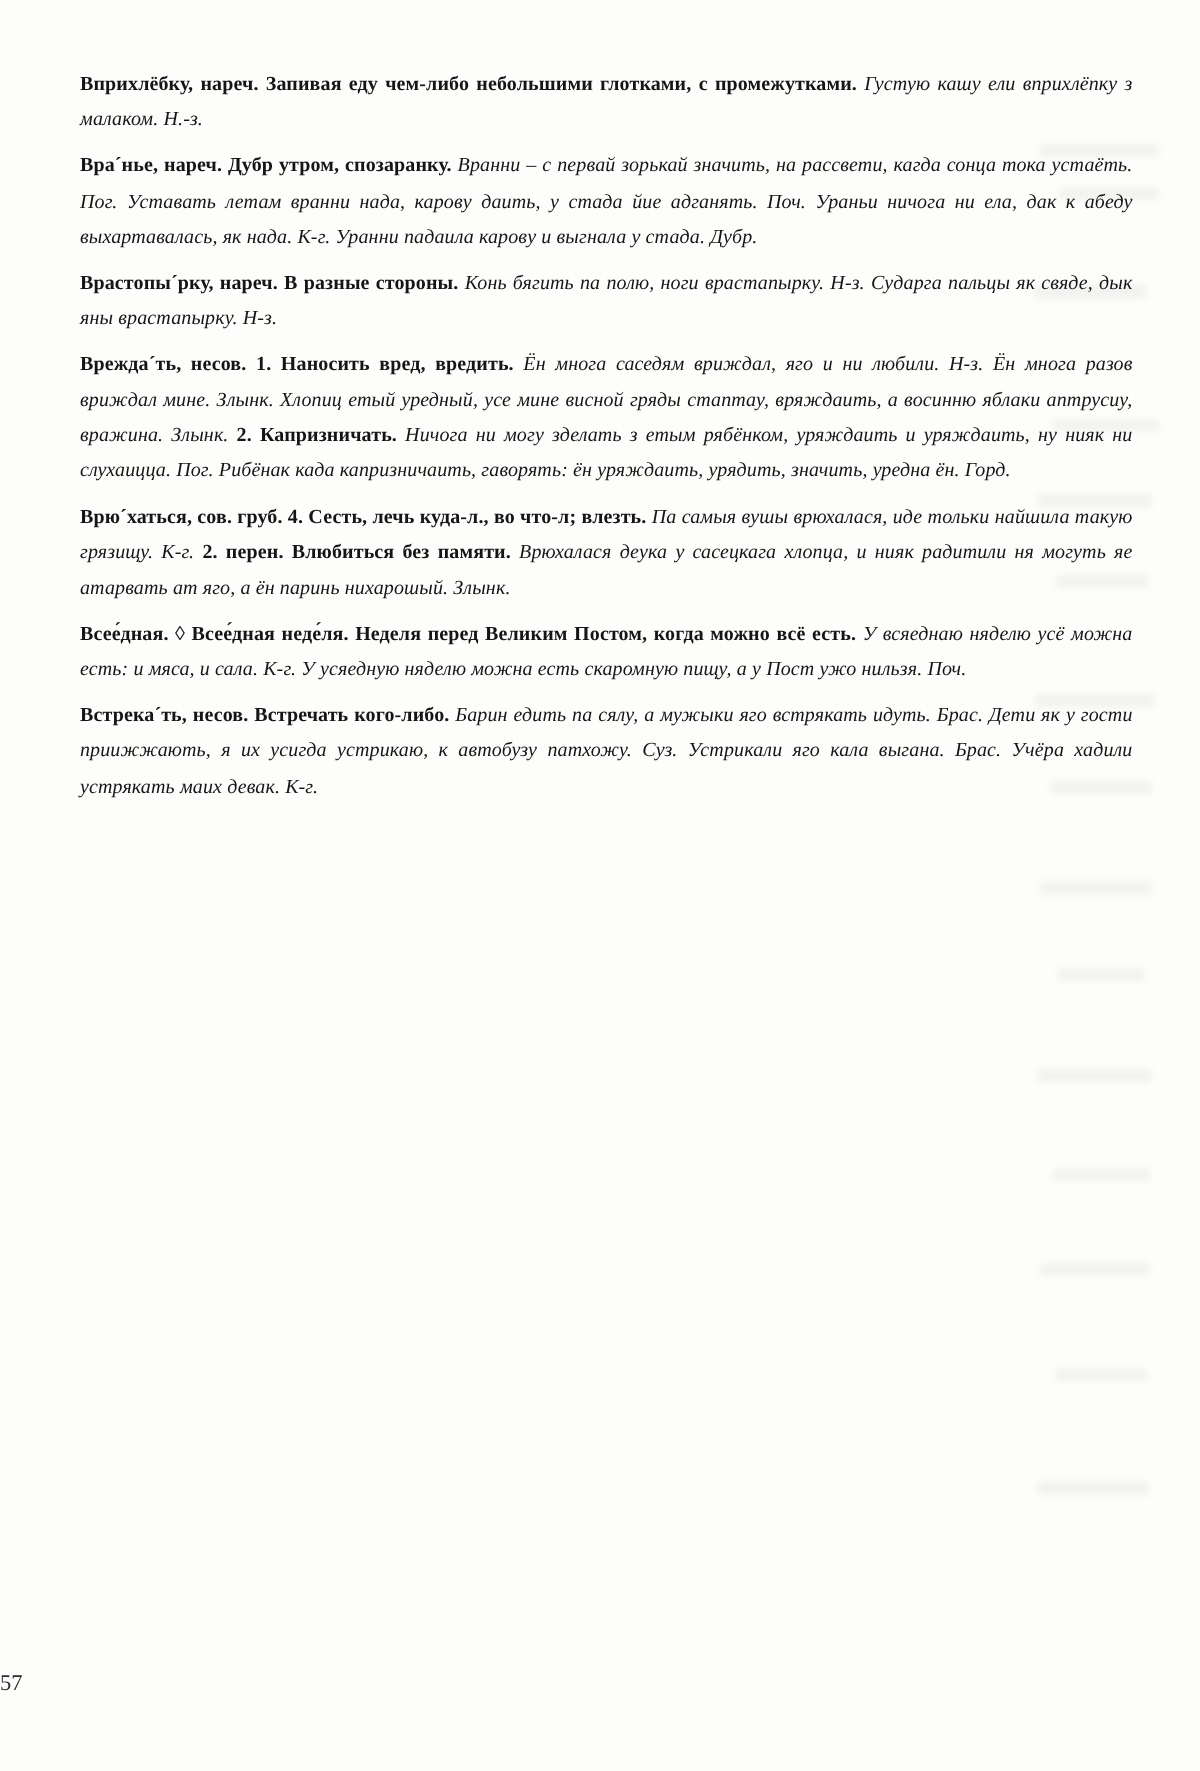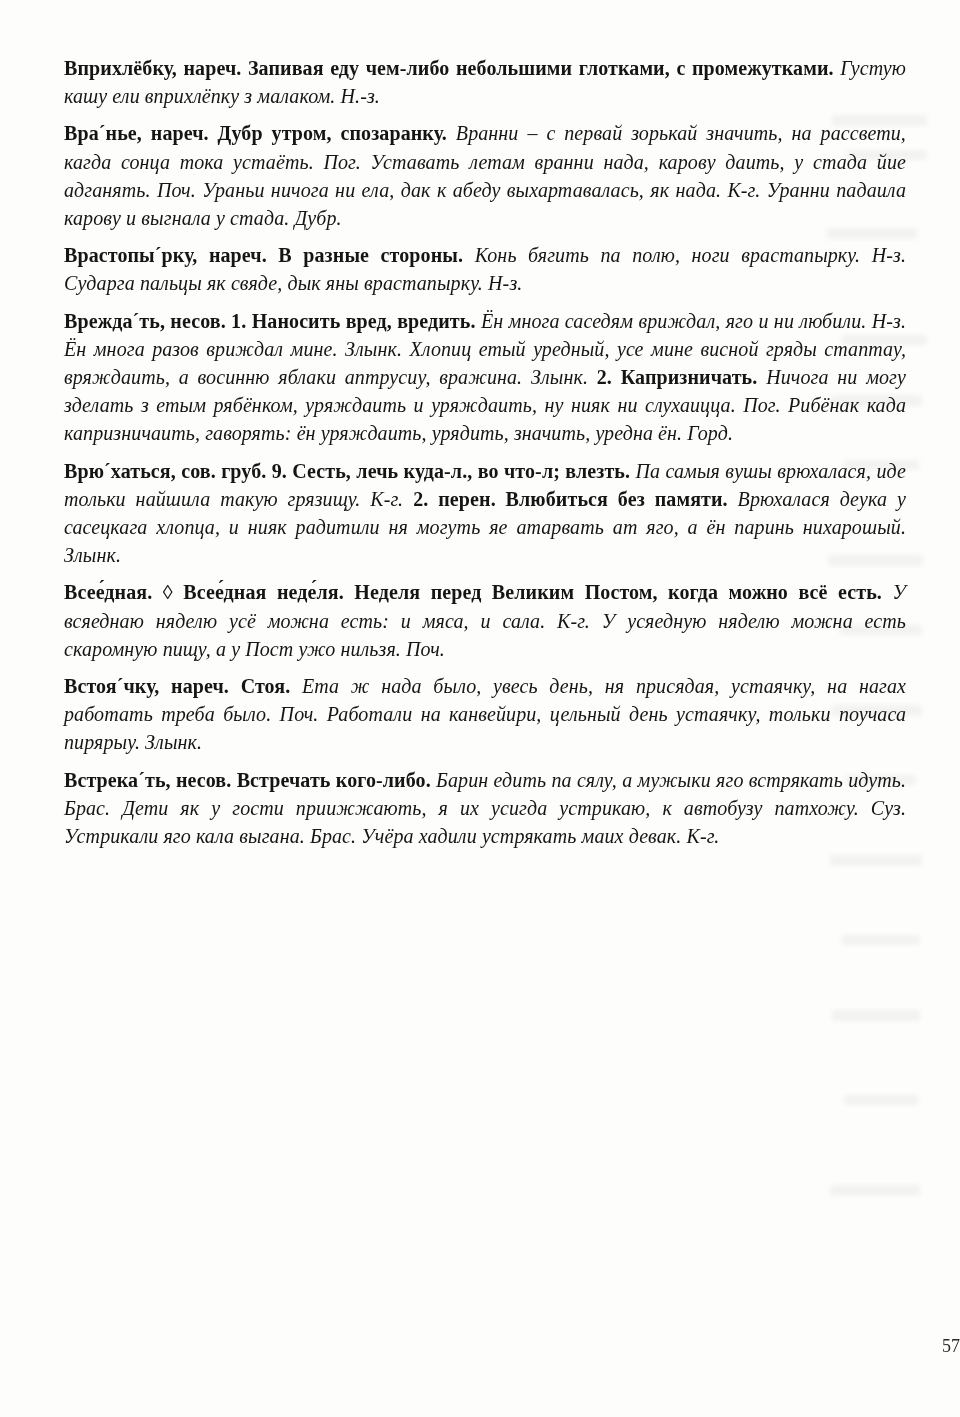--- a/index.html
+++ b/index.html
@@ -17,37 +17,37 @@
     overflow: hidden;
   }
   .entries {
     position: absolute;
     left: 64px;
     top: 54px;
     width: 842px;
   }
   .entry {
     margin: 0 0 9px 0;
-    font-size: 20px;
+    font-size: 16px;
     line-height: 28.2px;
     text-align: justify;
     letter-spacing: 0.1px;
   }
   .hw {
     font-weight: bold;
   }
   .ex {
     font-style: italic;
   }
   .page-number {
     position: absolute;
     top: 1336px;
     left: 0;
     width: 960px;
-    text-align: right;
+    text-align: left;
     font-size: 18px;
     color: #2a2a2a;
   }
   
   .bleed {
     position: absolute;
     right: 8px;
     top: 0;
     width: 130px;
     height: 1417px;
@@ -98,21 +98,20 @@
     <span></span>
     <span></span>
     <span></span>
   </div>
 
   <main class="entries">
       <p class="entry"><span class="hw">Вприхлёбку, нареч. Запивая еду чем-либо небольшими глотками, с промежутками.</span> <span class="ex">Густую кашу ели вприхлёпку з малаком. Н.-з.</span></p>
       <p class="entry"><span class="hw">Вра´нье, нареч. Дубр утром, спозаранку.</span> <span class="ex">Вранни – с первай зорькай значить, на рассвети, кагда сонца тока устаёть. Пог. Уставать летам вранни нада, карову даить, у стада йие адганять. Поч. Ураньи ничога ни ела, дак к абеду выхартавалась, як нада. К-г. Уранни падаила карову и выгнала у стада. Дубр.</span></p>
       <p class="entry"><span class="hw">Врастопы´рку, нареч. В разные стороны.</span> <span class="ex">Конь бягить па полю, ноги врастапырку. Н-з. Сударга пальцы як свяде, дык яны врастапырку. Н-з.</span></p>
       <p class="entry"><span class="hw">Врежда´ть, несов. 1. Наносить вред, вредить.</span> <span class="ex">Ён многа саседям вриждал, яго и ни любили. Н-з. Ён многа разов вриждал мине. Злынк. Хлопиц етый уредный, усе мине висной гряды стаптау, вряждаить, а восинню яблаки аптрусиу, вражина. Злынк.</span> <span class="hw">2. Капризничать.</span> <span class="ex">Ничога ни могу зделать з етым рябёнком, уряждаить и уряждаить, ну нияк ни слухаицца. Пог. Рибёнак када капризничаить, гаворять: ён уряждаить, урядить, значить, уредна ён. Горд.</span></p>
-      <p class="entry"><span class="hw">Врю´хаться, сов. груб. 9. Сесть, лечь куда-л., во что-л; влезть.</span> <span class="ex">Па самыя вушы врюхалася, иде тольки найшила такую грязищу. К-г.</span> <span class="hw">2. перен. Влюбиться без памяти.</span> <span class="ex">Врюхалася деука у сасецкага хлопца, и нияк радитили ня могуть яе атарвать ат яго, а ён паринь нихарошый. Злынк.</span></p>
+      <p class="entry"><span class="hw">Врю´хаться, сов. груб. 4. Сесть, лечь куда-л., во что-л; влезть.</span> <span class="ex">Па самыя вушы врюхалася, иде тольки найшила такую грязищу. К-г.</span> <span class="hw">2. перен. Влюбиться без памяти.</span> <span class="ex">Врюхалася деука у сасецкага хлопца, и нияк радитили ня могуть яе атарвать ат яго, а ён паринь нихарошый. Злынк.</span></p>
       <p class="entry"><span class="hw">Всее́дная. ◊ Всее́дная неде́ля. Неделя перед Великим Постом, когда можно всё есть.</span> <span class="ex">У всяеднаю няделю усё можна есть: и мяса, и сала. К-г. У усяедную няделю можна есть скаромную пищу, а у Пост ужо нильзя. Поч.</span></p>
-      <p class="entry"><span class="hw">Встоя´чку, нареч. Стоя.</span> <span class="ex">Ета ж нада было, увесь день, ня присядая, устаячку, на нагах работать треба было. Поч. Работали на канвейири, цельный день устаячку, тольки поучаса пирярыу. Злынк.</span></p>
       <p class="entry"><span class="hw">Встрека´ть, несов. Встречать кого-либо.</span> <span class="ex">Барин едить па сялу, а мужыки яго встрякать идуть. Брас. Дети як у гости приижжають, я их усигда устрикаю, к автобузу патхожу. Суз. Устрикали яго кала выгана. Брас. Учёра хадили устрякать маих девак. К-г.</span></p>
     </main>
 
   <div class="page-number">57</div>
 
 </div>
 
 </body></html>

